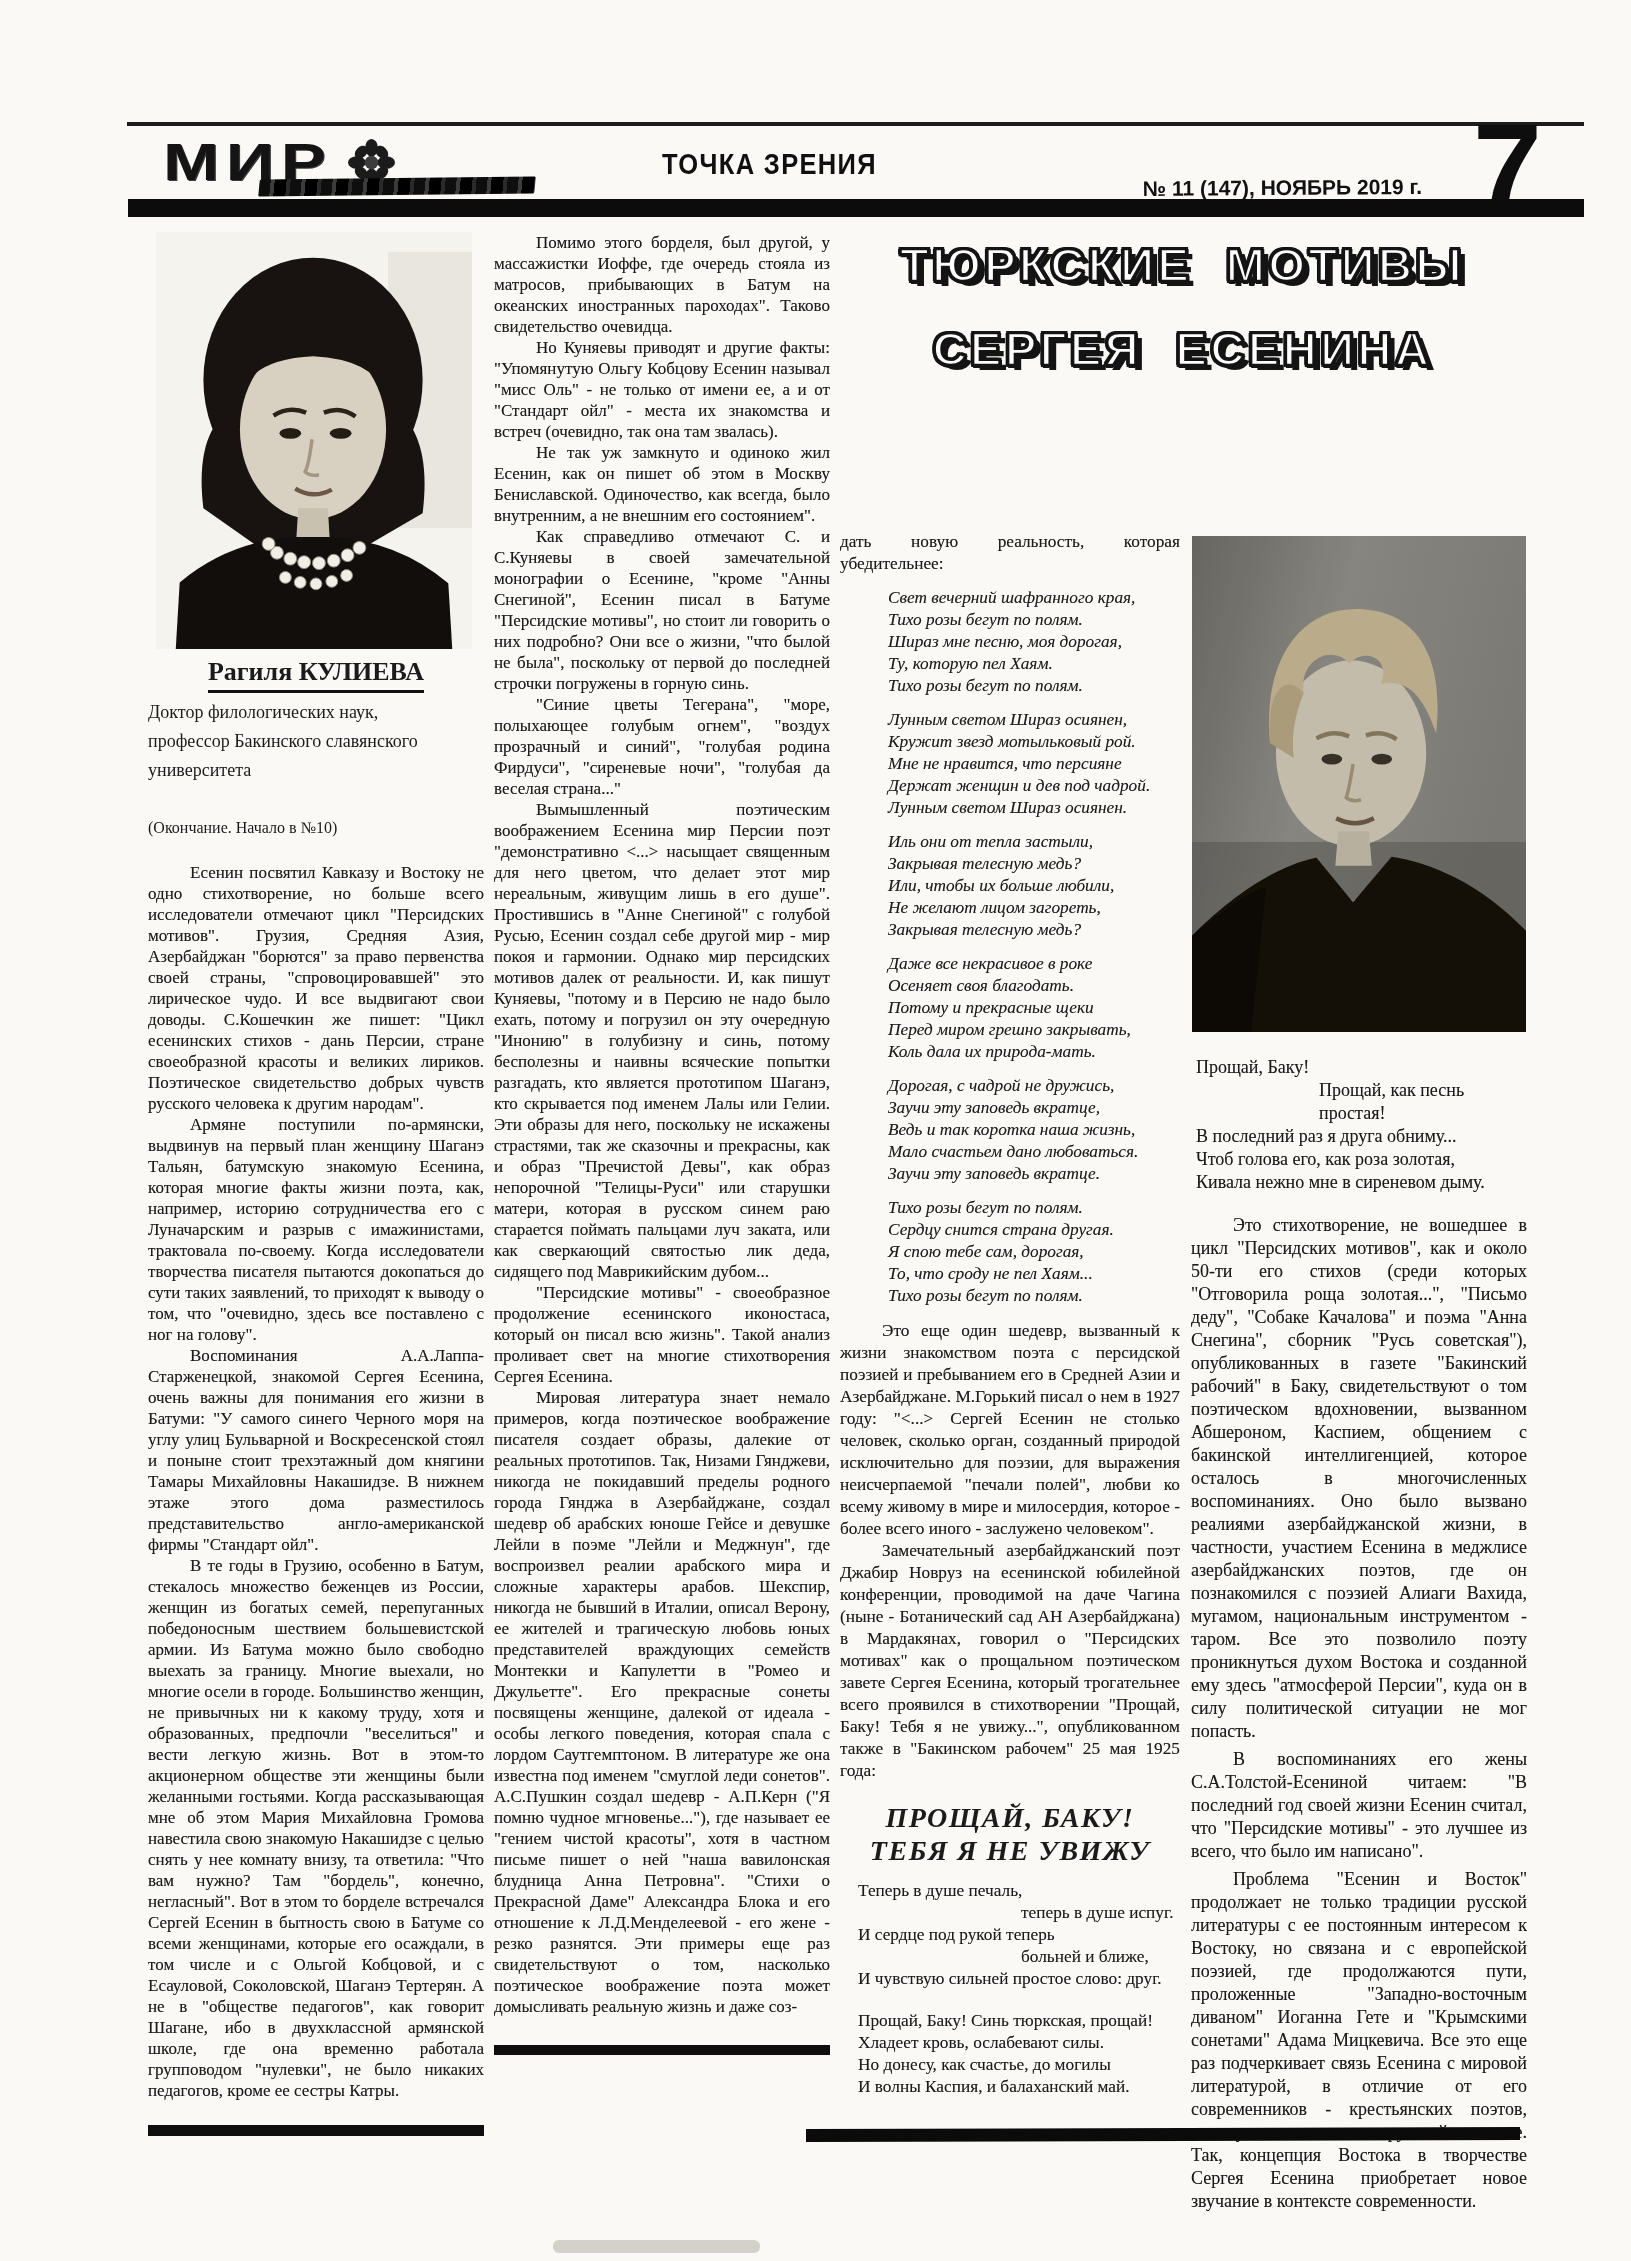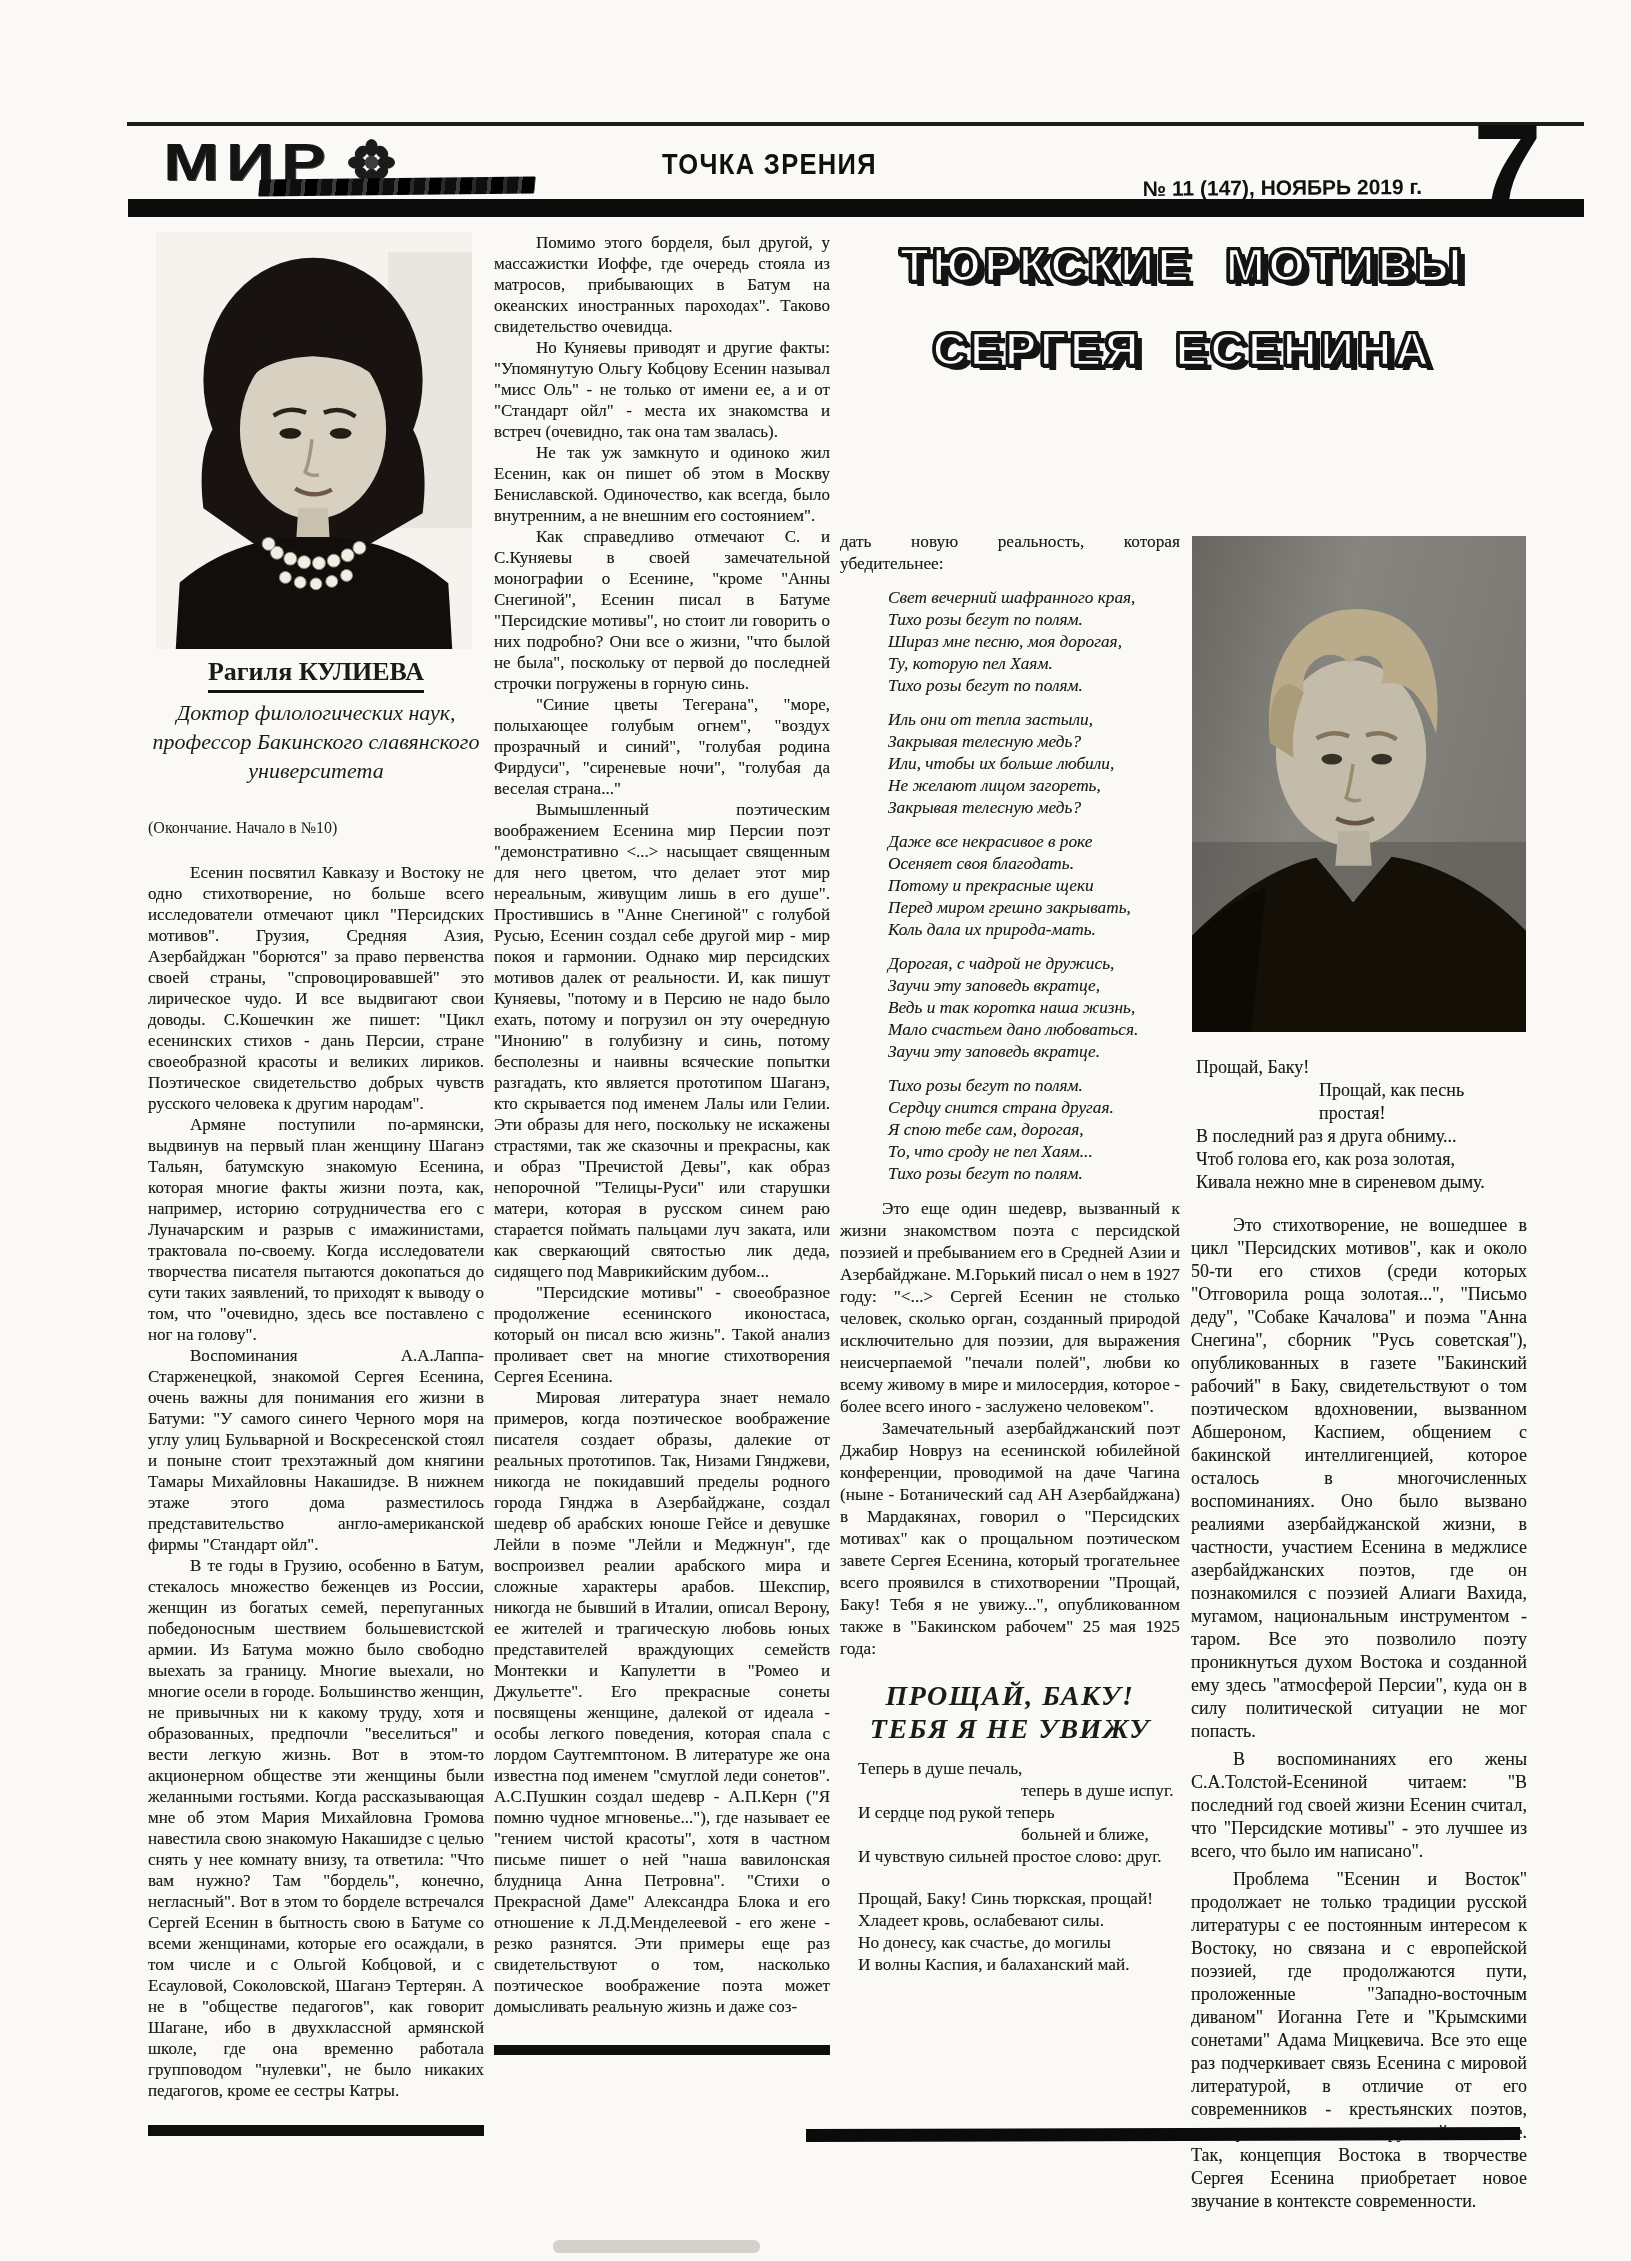--- a/index.html
+++ b/index.html
@@ -60,21 +60,21 @@
   #col3{left:840px;top:531px;width:340px;font-size:17.3px;line-height:22px;height:1604px;overflow:hidden;}
   #col4{left:1191px;top:536px;width:336px;font-size:18px;line-height:23px;}
   .col p{margin:0;text-indent:42px;text-shadow:0 0 0.5px rgba(10,10,10,.4);}
   .no-indent{text-indent:0 !important;}
 
   .photo-woman{display:block;width:316px;height:417px;margin:0 0 8px 8px;}
   .author-name{
     text-align:center;font-weight:700;font-size:26px;line-height:30px;margin:3px 0 11px;
   }
   .author-name span{border-bottom:3.5px solid #131313;padding-bottom:4px;}
-  .aff-line{display:block;text-align:center;font-style:italic;font-size:22px;line-height:29px;}
+  .aff-line{display:block;font-size:18px;line-height:29px;}
   .continuation{
     text-align:left;font-size:16px;line-height:24px;margin:31px 0 22px;text-indent:0;
   }
   .col-rule{height:11px;background:#0f0f0f;margin-top:24px;}
   #col2 .col-rule{margin-top:28px;height:10px;}
 
   .stanza{margin:12px 0 0 48px;font-style:italic;text-shadow:0 0 0.5px rgba(10,10,10,.35);}
   .stanza.upright{font-style:normal;}
   .pl{display:block;line-height:22px;text-align:left;}
   #col4 .pl{line-height:23px;}
@@ -186,20 +186,27 @@
     <p class="no-indent">дать новую реальность, которая убедительнее:</p>
 
     <div class="stanza">
       <span class="pl">Свет вечерний шафранного края,</span>
       <span class="pl">Тихо розы бегут по полям.</span>
       <span class="pl">Шираз мне песню, моя дорогая,</span>
       <span class="pl">Ту, которую пел Хаям.</span>
       <span class="pl">Тихо розы бегут по полям.</span>
     </div>
     <div class="stanza">
+      <span class="pl">Лунным светом Шираз осиянен,</span>
+      <span class="pl">Кружит звезд мотыльковый рой.</span>
+      <span class="pl">Мне не нравится, что персияне</span>
+      <span class="pl">Держат женщин и дев под чадрой.</span>
+      <span class="pl">Лунным светом Шираз осиянен.</span>
+    </div>
+    <div class="stanza">
       <span class="pl">Иль они от тепла застыли,</span>
       <span class="pl">Закрывая телесную медь?</span>
       <span class="pl">Или, чтобы их больше любили,</span>
       <span class="pl">Не желают лицом загореть,</span>
       <span class="pl">Закрывая телесную медь?</span>
     </div>
     <div class="stanza">
       <span class="pl">Даже все некрасивое в роке</span>
       <span class="pl">Осеняет своя благодать.</span>
       <span class="pl">Потому и прекрасные щеки</span>

